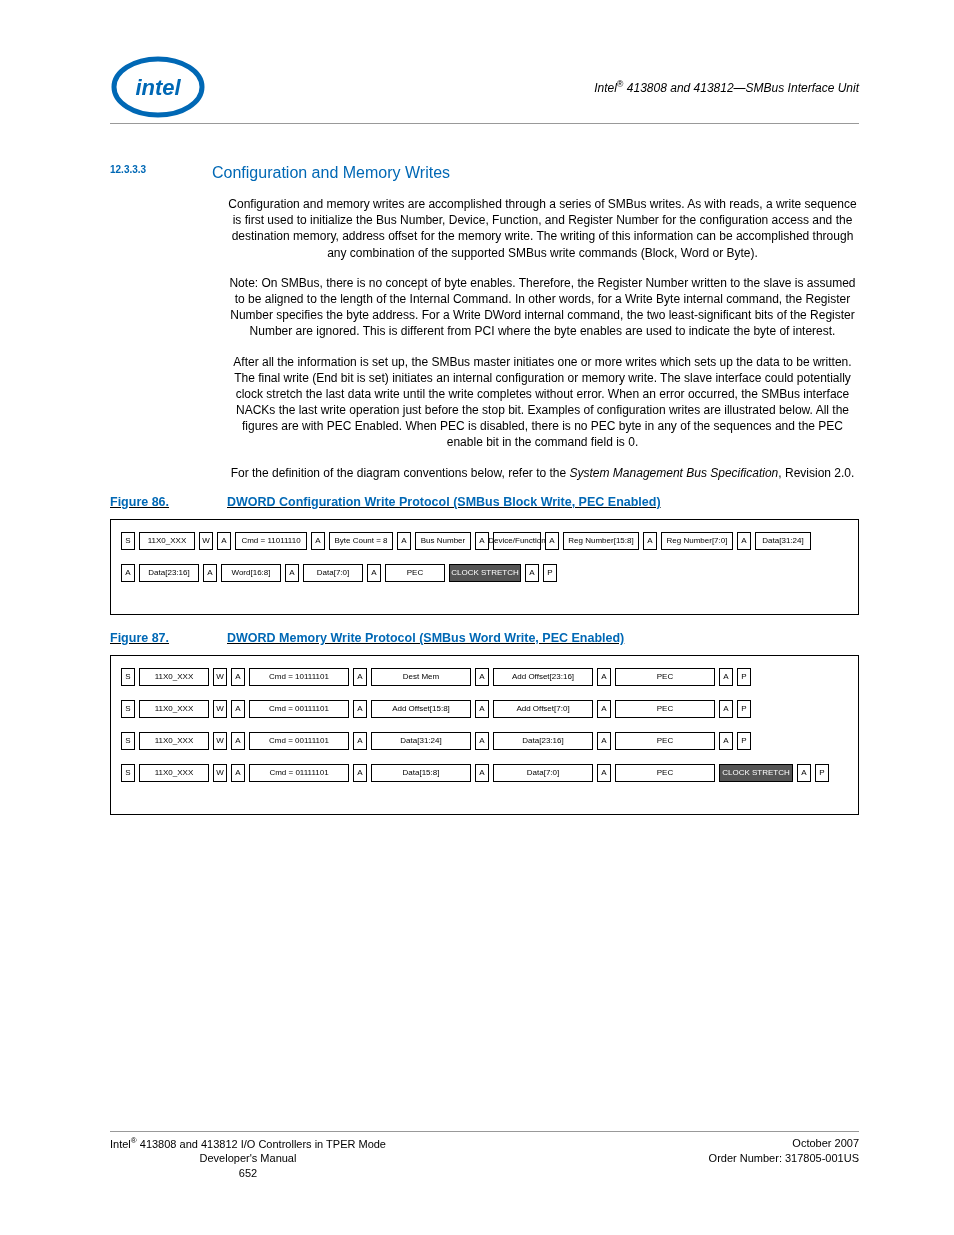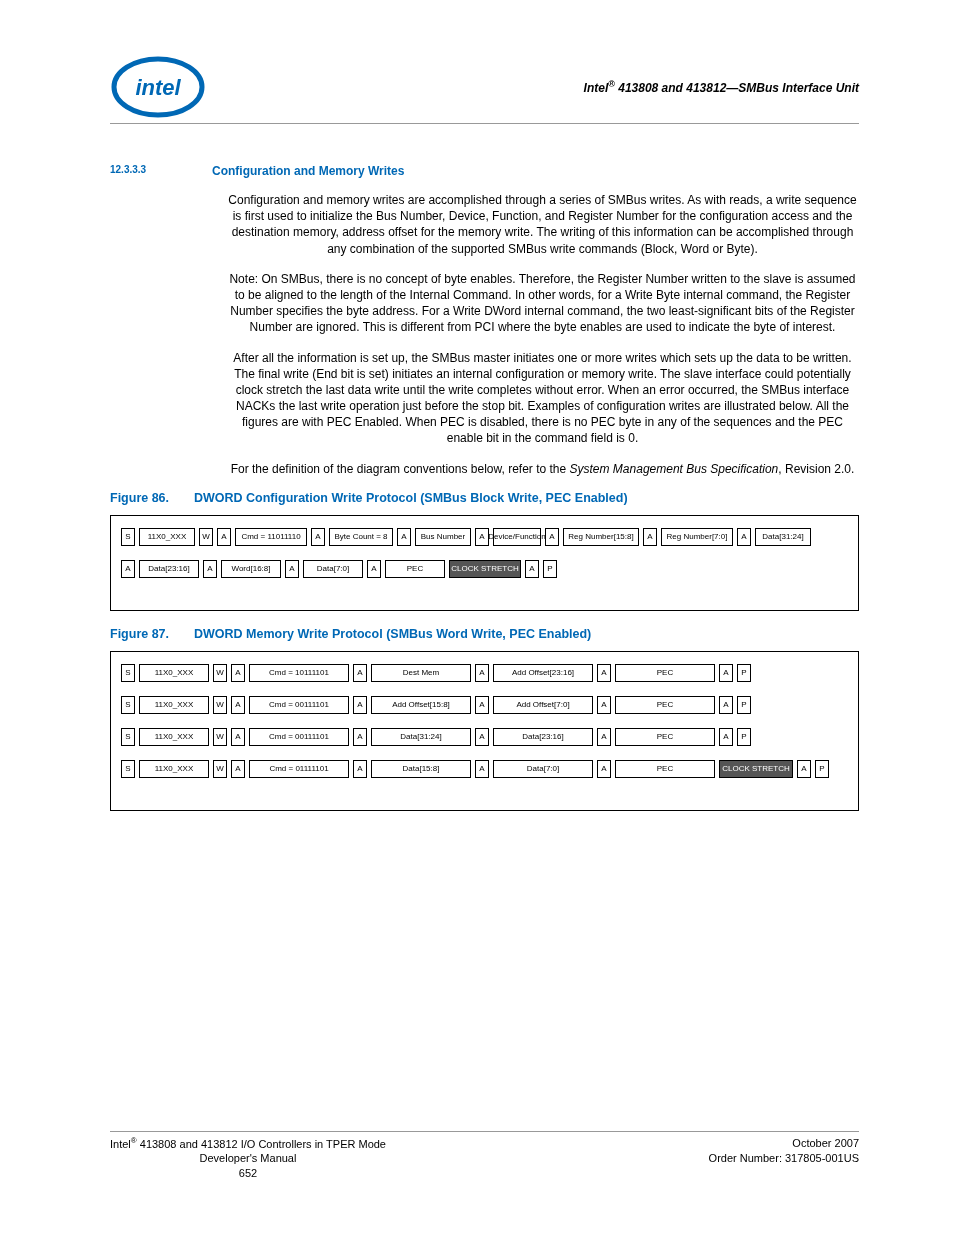--- a/index.html
+++ b/index.html
@@ -21,31 +21,31 @@
     justify-content: space-between;
     border-bottom: 1px solid #999;
     padding-bottom: 4px;
     margin-bottom: 40px;
   }
   .logo {
     width: 96px; height: 64px;
   }
   .header-text {
     font-size: 12px;
-    font-weight: bold;
+    font-weight: normal;
     font-style: italic;
     text-align: center;
   }
   .header-text .reg { font-style: normal; font-size: 9px; vertical-align: super;}
   .section-row { display: flex; gap: 28px; margin-bottom: 14px; }
   .sec-num { color: #0068b5; font-weight: bold; font-size: 10px; width: 74px; }
-  .sec-title { color: #0068b5; font-weight: bold; font-size: 12px; }
+  .sec-title { color: #0068b5; font-weight: normal; font-size: 16px; }
   .body-indent { margin-left: 116px; margin-bottom: 14px; line-height: 1.35; font-size: 12px; text-align: center; }
   .body-indent em { font-style: italic; }
-  .figure-row { display: flex; gap: 0; margin: 14px 0 10px 0; }
+  .figure-row { display: flex; gap: 33px; margin: 14px 0 10px 0; text-decoration: underline; }
   .fig-label { color: #0068b5; font-weight: bold; font-size: 12.5px; width: 84px; }
   .fig-title { color: #0068b5; font-weight: bold; font-size: 12.5px; }
   .figure-box {
     border: 1px solid #000;
     padding: 12px 10px 18px 10px;
     margin-bottom: 16px;
   }
   .proto-row { display: flex; gap: 4px; margin-bottom: 14px; align-items: stretch; }
   .proto-cell {
     border: 1px solid #000;

